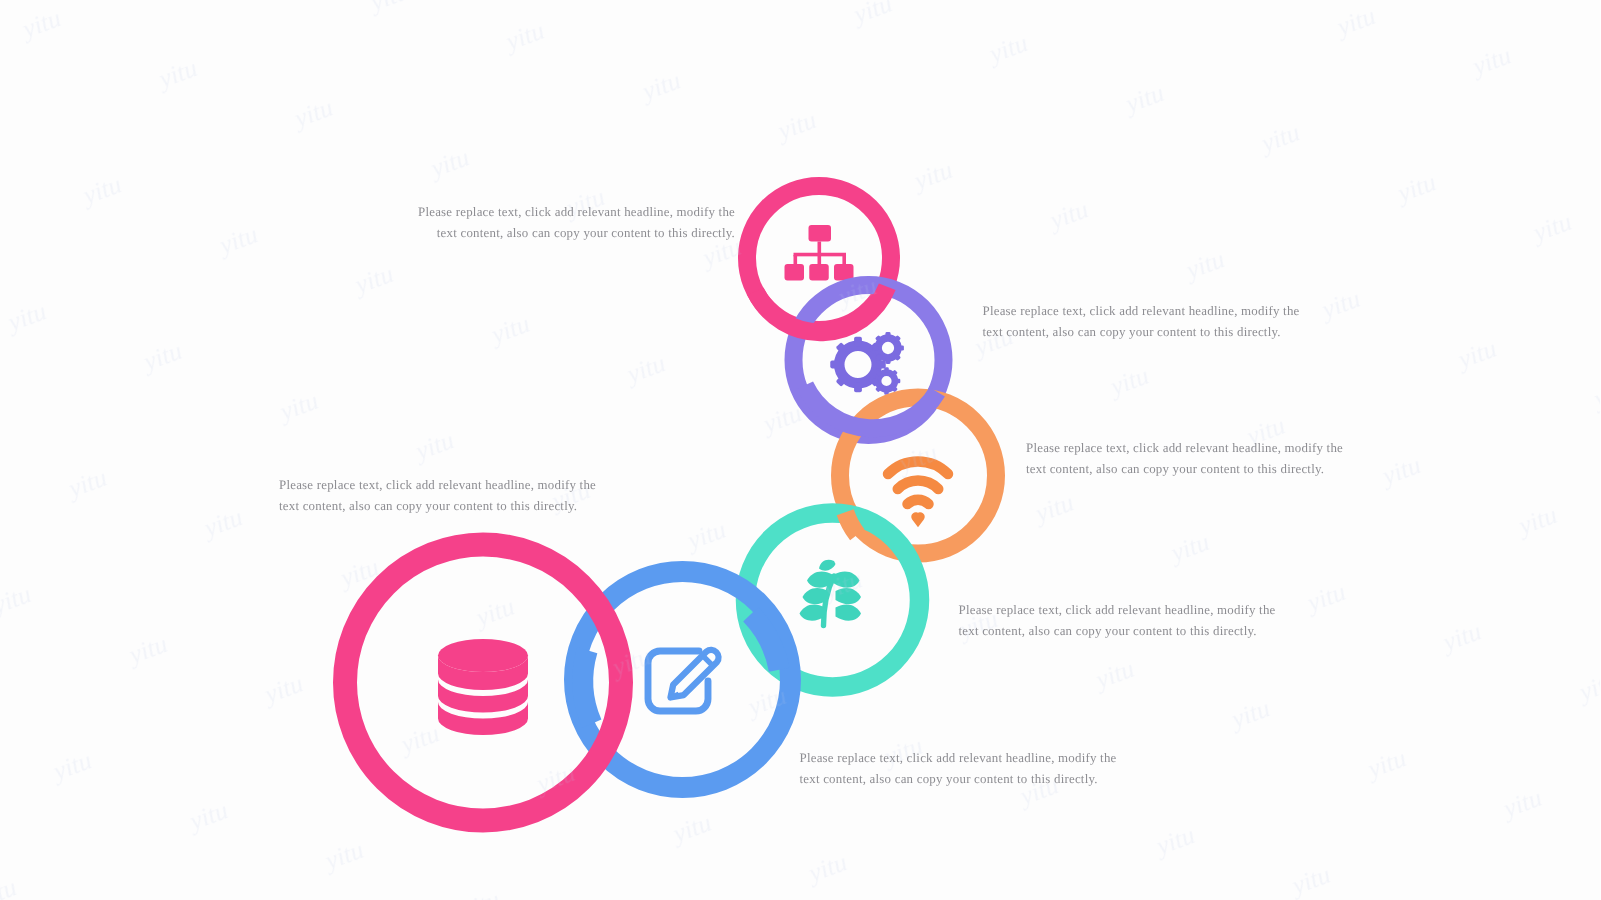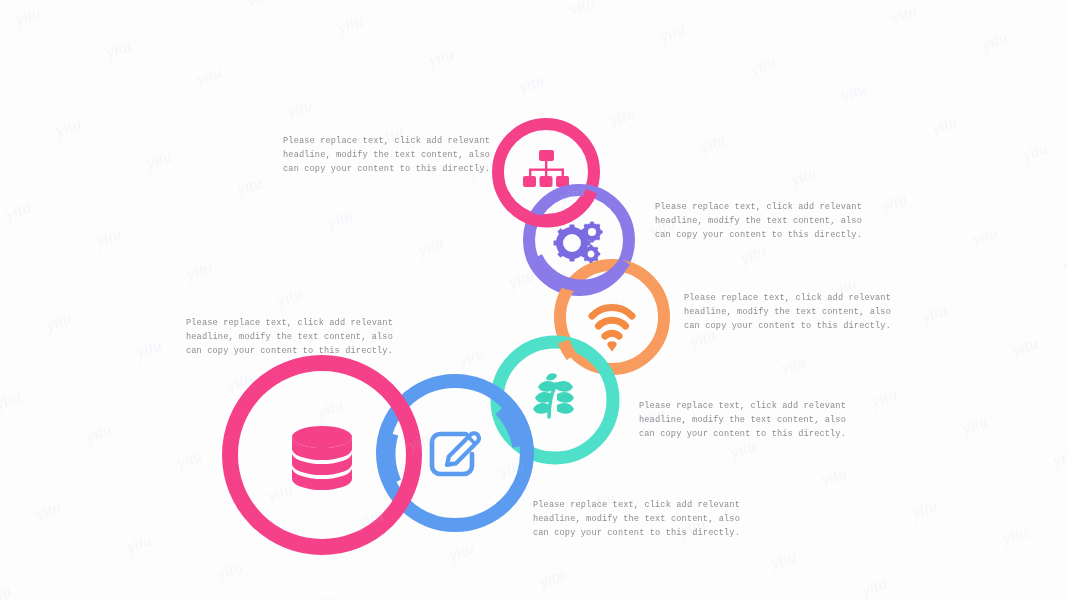--- a/index.html
+++ b/index.html
@@ -31,21 +31,21 @@
   }
   #rings {
     position: absolute;
     left: 0; top: 0;
     width: 1067px;
     height: 600px;
     z-index: 2;
   }
   .cap-text {
     position: absolute;
-    font-family: Liberation Mono, monospace;
+    font-family: Liberation Serif, serif;
     font-size: 8.6px;
     line-height: 1.65;
     color: #8d8d92;
     letter-spacing: 0.15px;
     z-index: 8;
   }
   .cap-right { text-align: right; }
   .cap-left  { text-align: left; }
 </style>
 </head>

